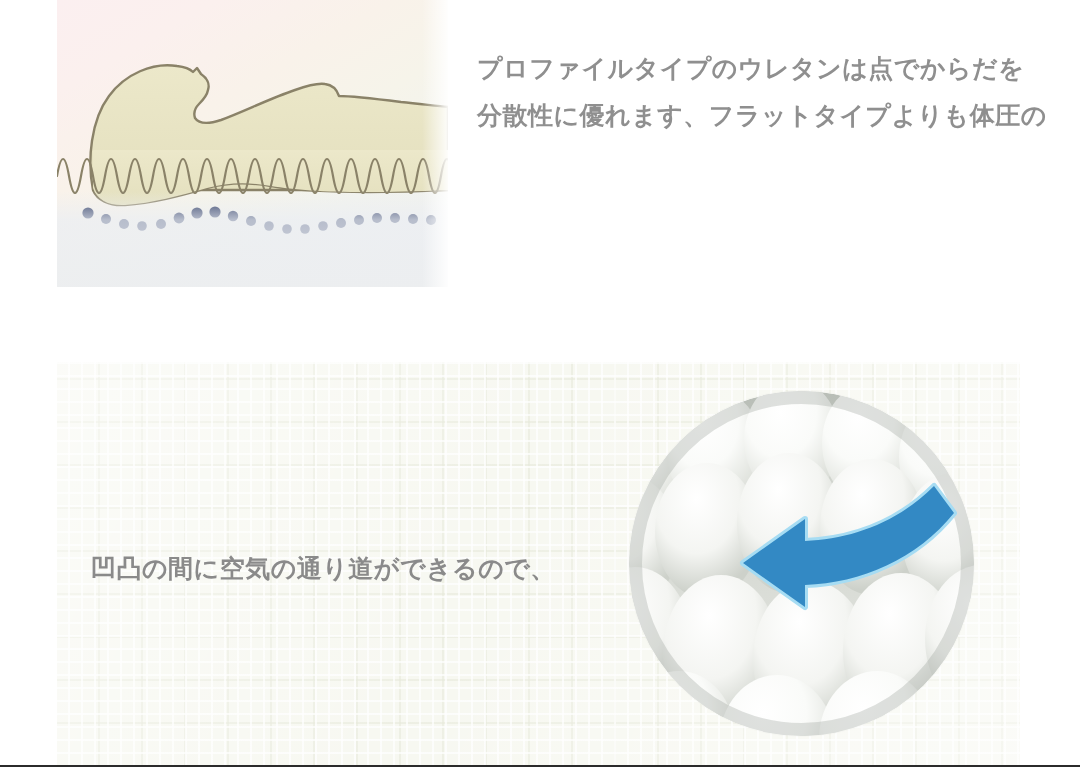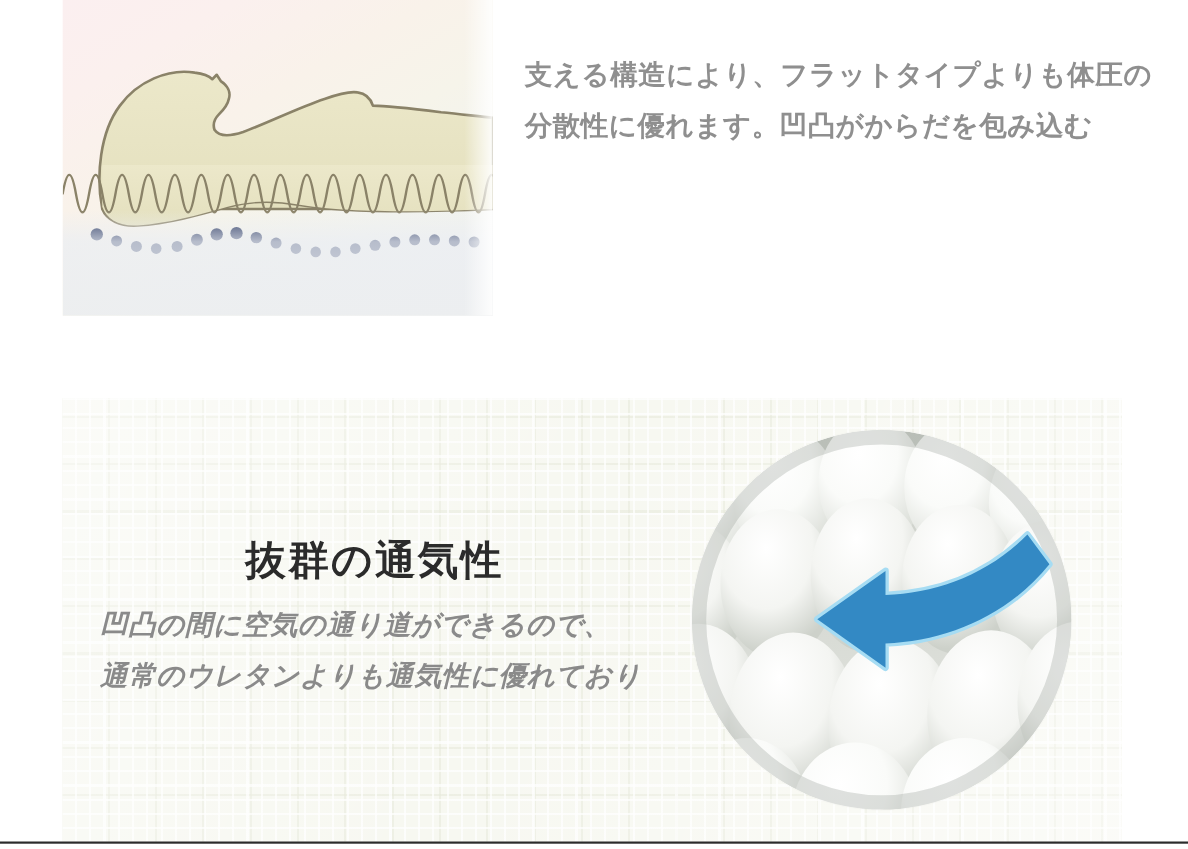--- a/index.html
+++ b/index.html
@@ -143,21 +143,20 @@
     color: #2b2b2b;
     letter-spacing: 2px;
     white-space: nowrap;
   }
 
   .breath-copy {
     position: absolute;
     left: 34px;
     top: 183px;
     width: 540px;
-    font-style: italic;
   }
   .breath-copy p {
     margin: 0;
     font-size: 25px;
     line-height: 47px;
     letter-spacing: 0.5px;
     color: #8a8a8a;
     font-weight: 700;
     white-space: nowrap;
   }
@@ -278,34 +277,32 @@
           <circle cx="338" cy="218" r="5.0"></circle>
           <circle cx="356" cy="219" r="5.0"></circle>
           <circle cx="374" cy="220" r="5.0"></circle>
         </g>
       </svg>
       <div class="lower-wash"></div>
       <div class="white-fade-right"></div>
     </div>
 
     <div class="profile-copy">
-      <p>支える構造により、フラットタイプよりも体圧の</p>
-      <p>分散性に優れます。凹凸がからだを包み込む</p>
+      <p>プロファイルタイプのウレタンは点でからだを</p>
+      <p>分散性に優れます、フラットタイプよりも体圧の</p>
     </div>
 
   </section>
 
   <section class="section-breath">
     <div class="panel-sheen"></div>
 
-    <h2 class="breath-heading">抜群の通気性</h2>
 
     <div class="breath-copy">
       <p>凹凸の間に空気の通り道ができるので、</p>
-      <p>通常のウレタンよりも通気性に優れており</p>
     </div>
 
     <div class="foam-circle">
       <svg viewBox="0 0 345 345" xmlns="http://www.w3.org/2000/svg" aria-hidden="true">
         <defs>
           <radialGradient id="bumpG" cx="38%" cy="28%" r="72%">
             <stop offset="0%" stop-color="#ffffff"></stop>
             <stop offset="52%" stop-color="#fafbf9"></stop>
             <stop offset="100%" stop-color="#dcdfd9"></stop>
           </radialGradient>

